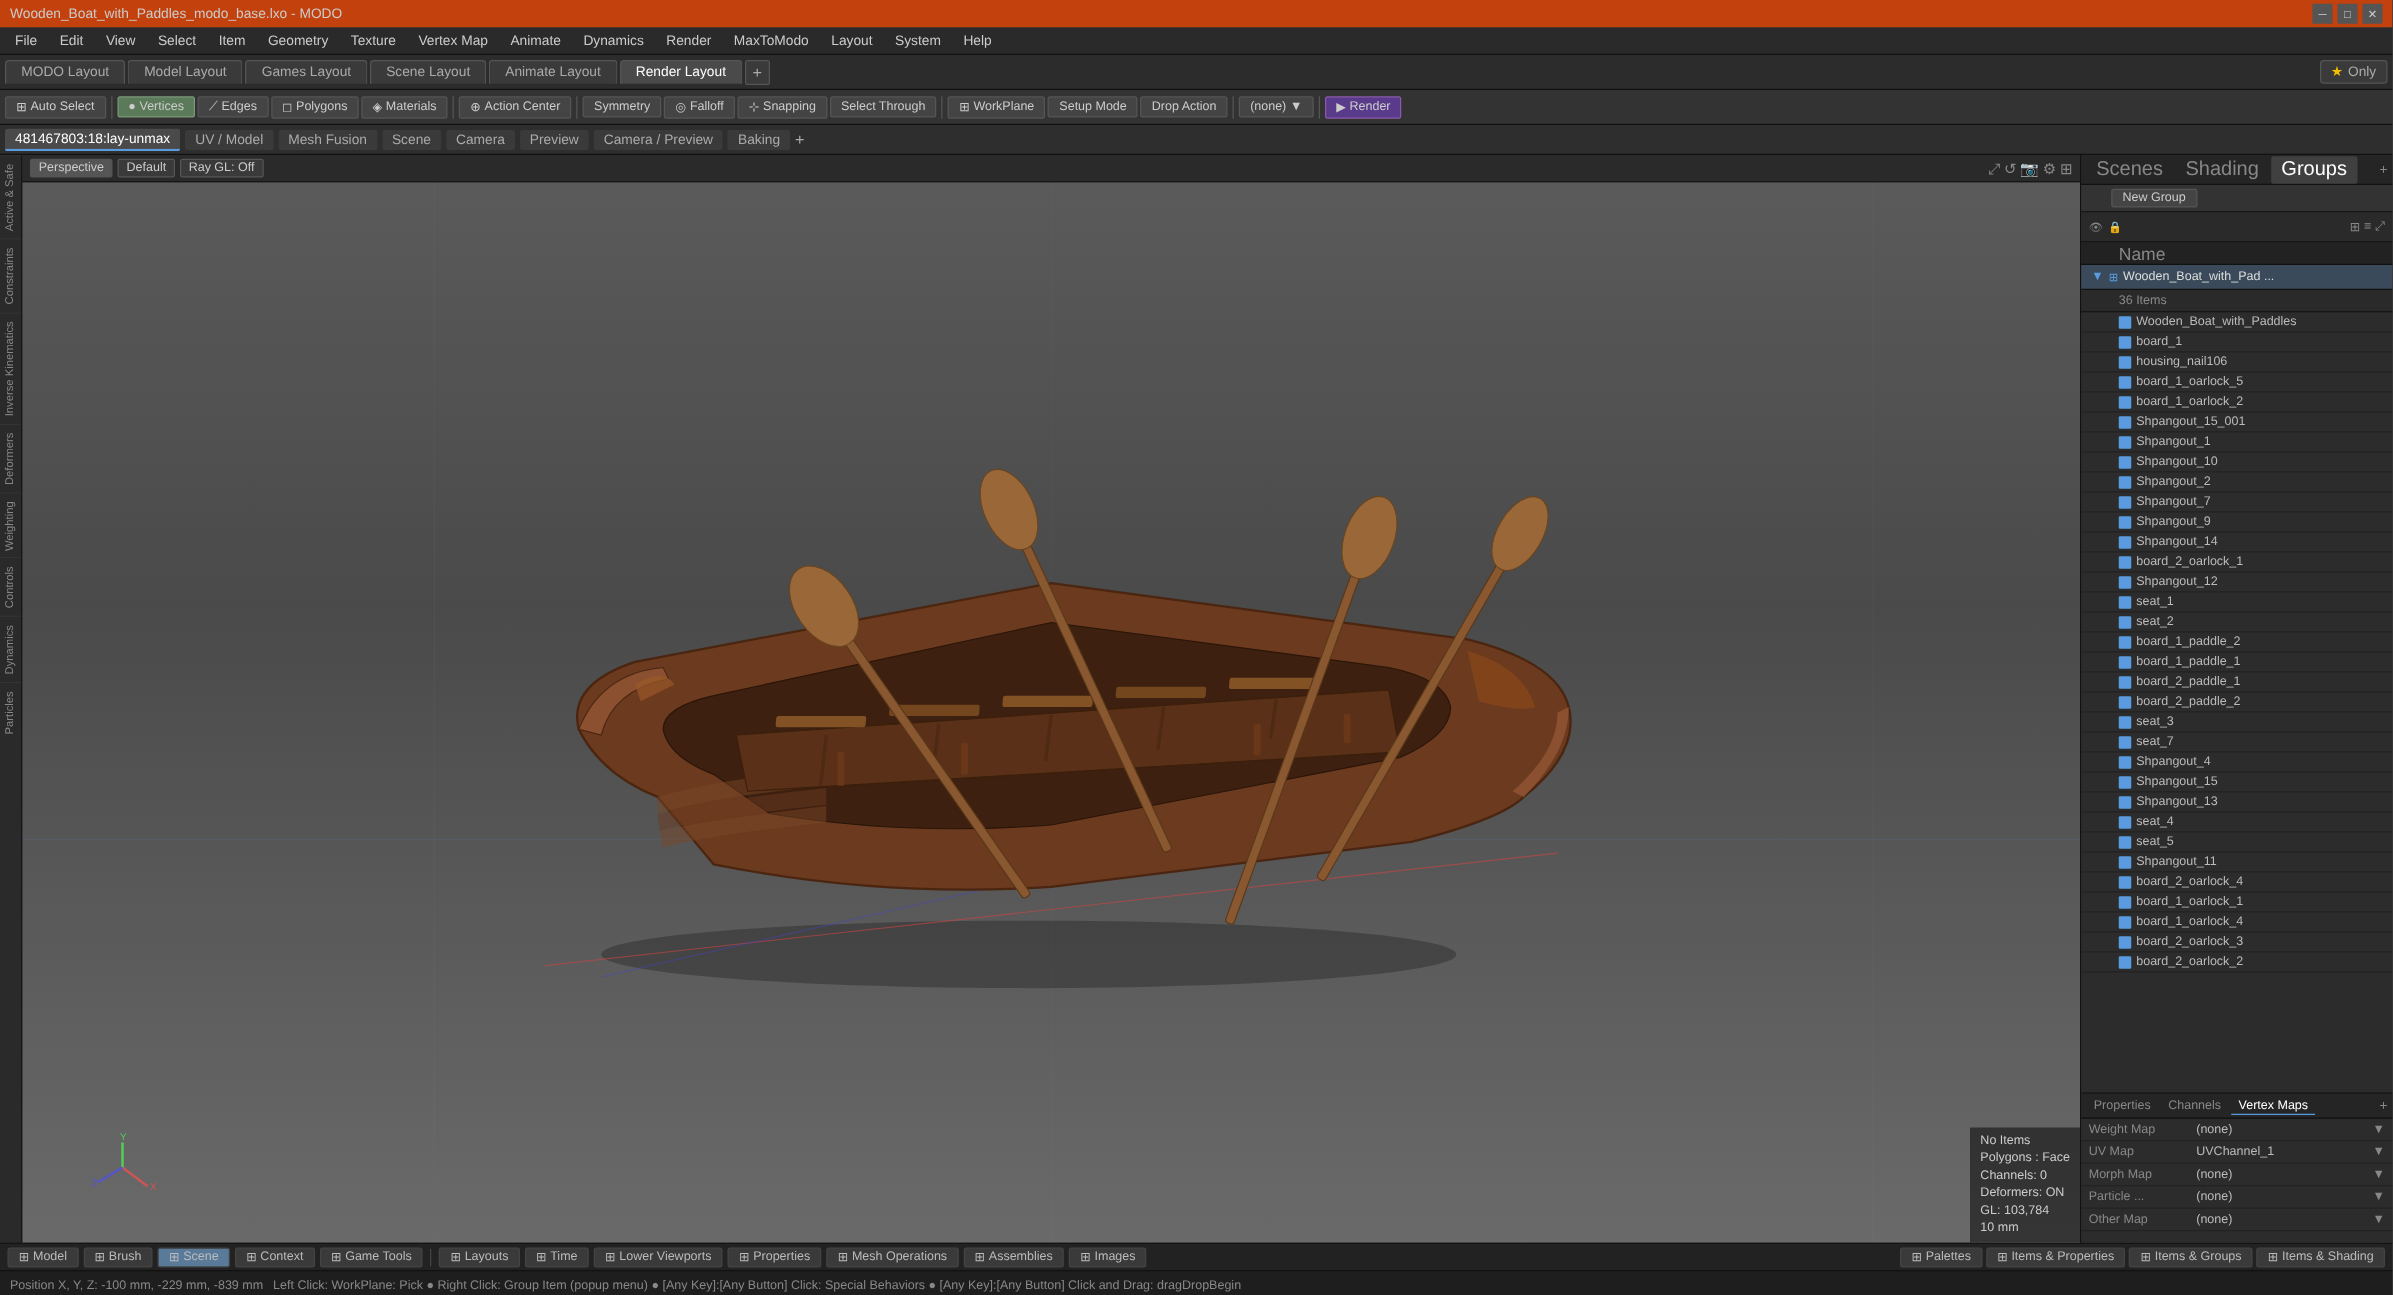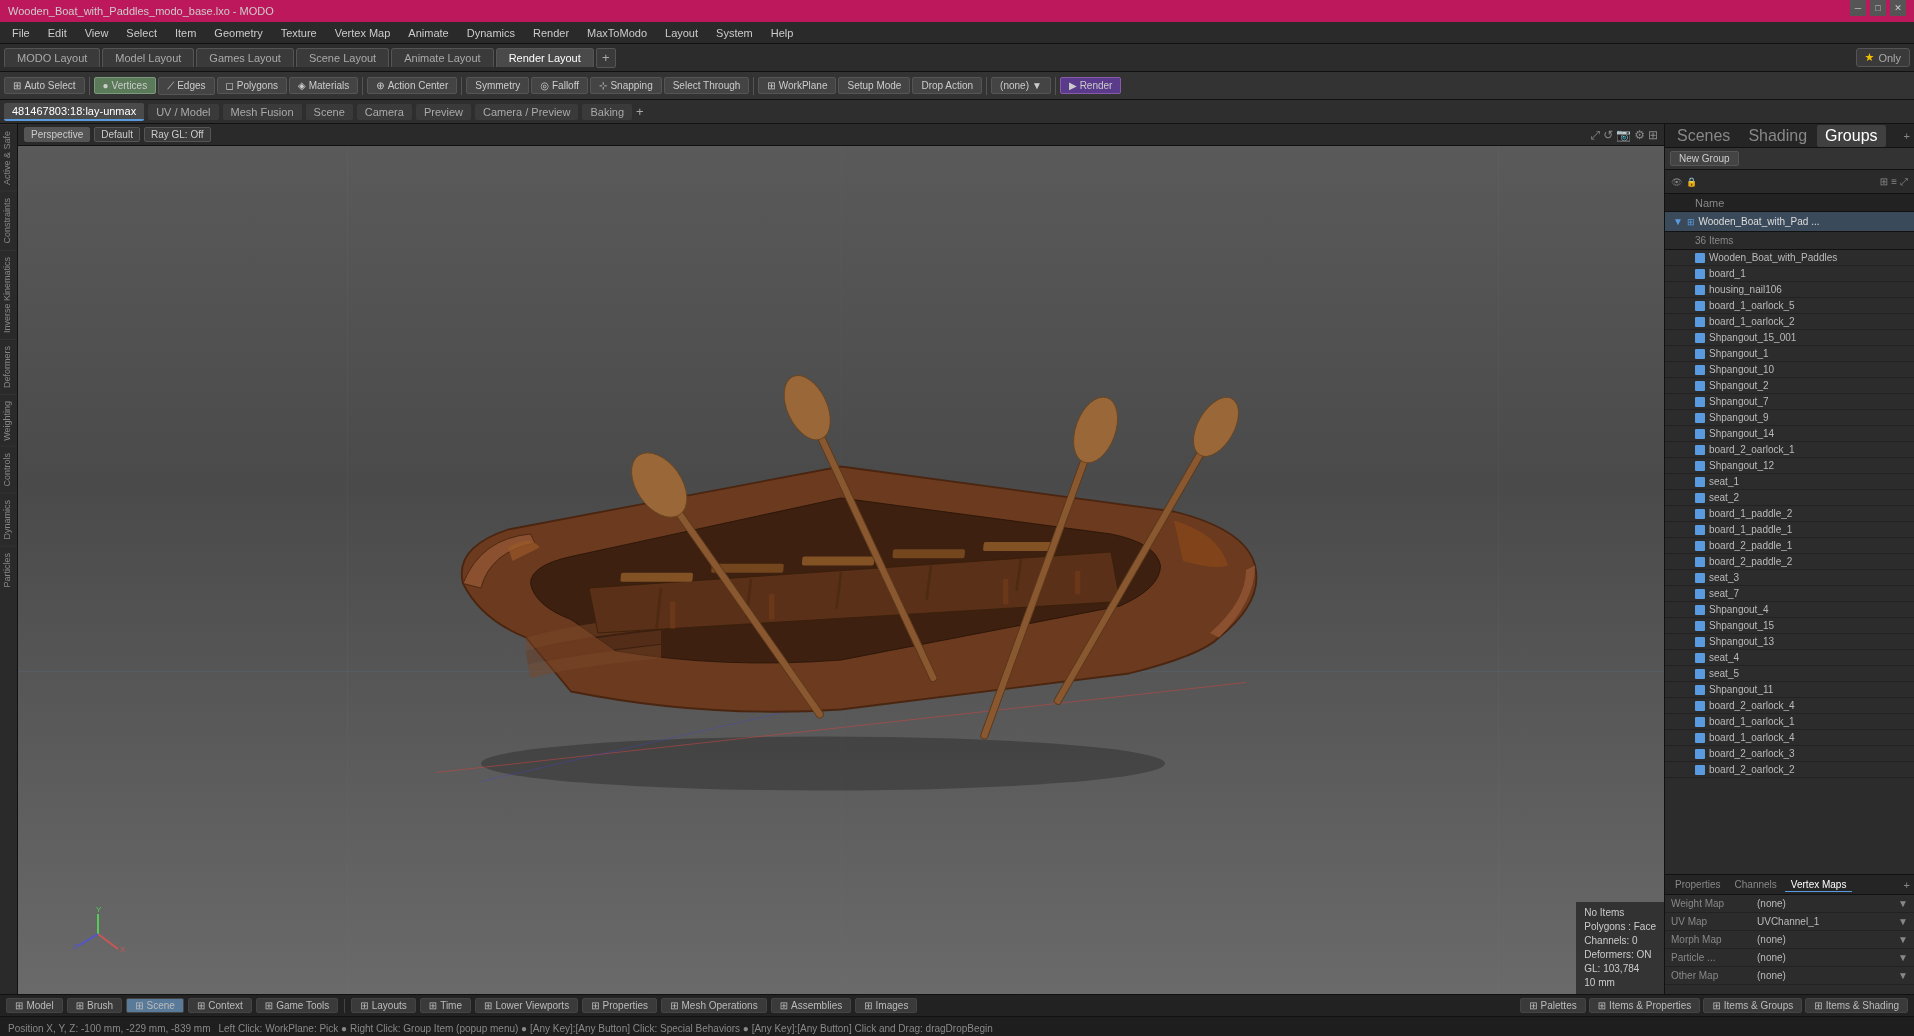--- a/index.html
+++ b/index.html
@@ -10,22 +10,23 @@
       font-family: 'Segoe UI', Arial, sans-serif;
       font-size: 11px;
       color: #d0d0d0;
       overflow: hidden;
       user-select: none;
     }
 
     
     #title-bar {
       height: 22px;
-      background: #be185d;
-      display: flex;
+      background: #c2410c;
+      display: flex;
+      align-items: center;
       padding: 0 8px;
       justify-content: space-between;
     }
     #title-bar-left { display: flex; align-items: center; gap: 8px; font-size: 11px; color: #ccc; }
     #title-bar-controls { display: flex; gap: 4px; }
     .title-btn {
       width: 16px; height: 16px;
       background: #555; border: none; cursor: pointer;
       font-size: 9px; color: #ccc; display: flex; align-items: center; justify-content: center;
     }
@@ -268,21 +269,21 @@
       border-radius: 2px;
     }
     .rp-tab.active { color: #fff; background: #404040; }
     .rp-tab-add { color: #888; cursor: pointer; margin-left: auto; }
 
     #new-group-bar {
       height: 22px;
       background: #333;
       display: flex;
       align-items: center;
-      padding: 0 5px;
+      padding: 0 24px;
       border-bottom: 1px solid #111;
     }
     .ng-btn {
       padding: 1px 8px;
       background: #444;
       border: 1px solid #555;
       border-radius: 2px;
       font-size: 10px;
       color: #ccc;
       cursor: pointer;
@@ -296,21 +297,21 @@
       padding: 0 6px;
       border-bottom: 1px solid #111;
       gap: 4px;
     }
     #scene-list-header-icons { display: flex; gap: 3px; margin-left: auto; }
 
     #scene-col-header {
       height: 18px;
       background: #222;
       padding: 0 6px 0 30px;
-      font-size: 11px;
+      font-size: 14px;
       color: #888;
       display: flex;
       align-items: center;
       border-bottom: 1px solid #111;
     }
 
     #scene-items-count {
       height: 18px;
       background: #2a2a2a;
       padding: 0 6px 0 30px;

